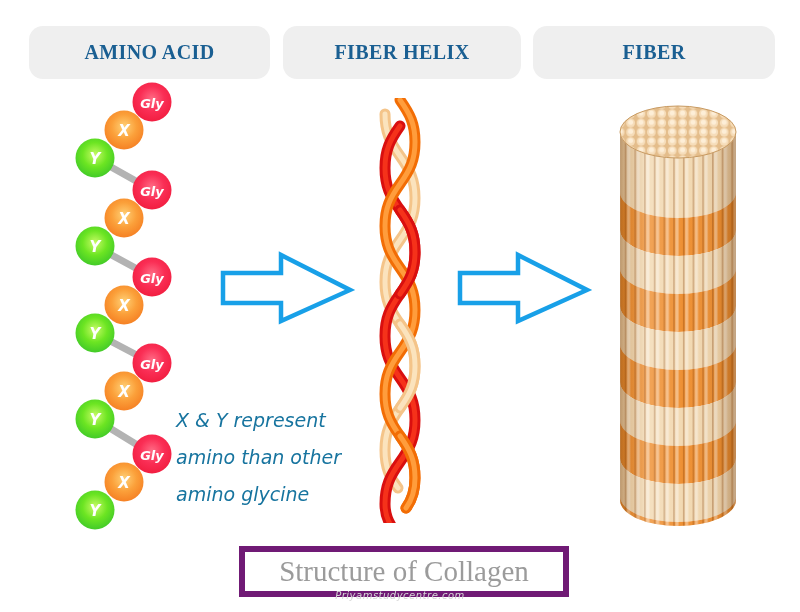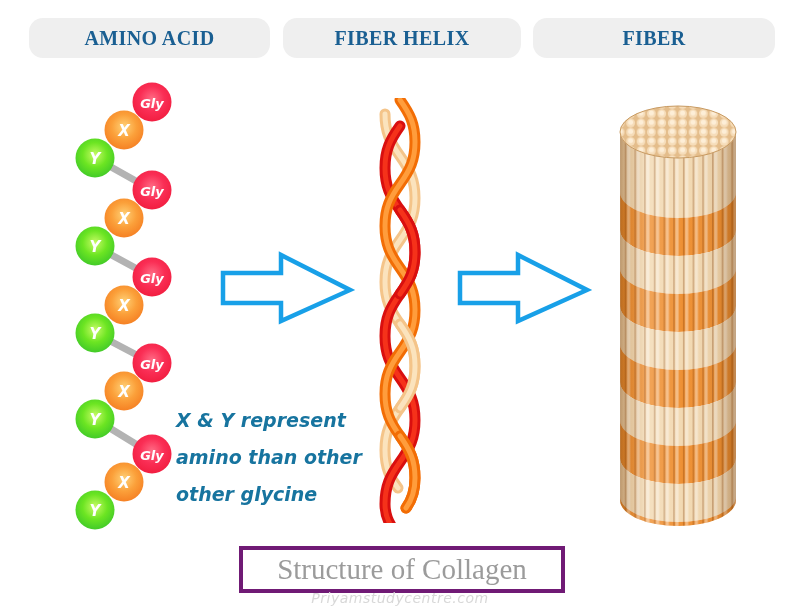--- a/index.html
+++ b/index.html
@@ -1,39 +1,39 @@
 <!DOCTYPE html>
 <html><head>
 <meta charset="utf-8">
 <style>
   html,body{margin:0;padding:0;background:#ffffff;}
   #canvas{position:relative;width:800px;height:612px;background:#ffffff;overflow:hidden;
           font-family:"Liberation Sans",sans-serif;}
   .abs{position:absolute;}
   
-  .hdr-box{position:absolute;top:18px;height:40px;background:#efefef;border-radius:14px;
+  .hdr-box{position:absolute;top:26px;height:53px;background:#efefef;border-radius:14px;
            display:flex;align-items:center;justify-content:center;}
   .hdr-box span{font-family:"Liberation Serif",serif;font-weight:bold;font-size:20px;
                 letter-spacing:.4px;color:#1a5f92;}
   #hdr-1{left:29px;width:241px;}
   #hdr-2{left:283px;width:238px;}
   #hdr-3{left:533px;width:242px;}
   
   .layer{position:absolute;left:0;top:0;pointer-events:none;}
   
   #annotation{position:absolute;left:176px;top:402px;width:210px;
               font-family:"DejaVu Sans",sans-serif;font-style:italic;font-size:19px;
-              line-height:37px;color:#17749f;font-weight:bold;}
+              line-height:37px;color:#17749f;}
   
   #title-box{position:absolute;left:239px;top:546px;width:318px;height:39px;
-             border:4px solid #701a75;display:flex;align-items:center;justify-content:center;}
+             border:6px solid #701a75;display:flex;align-items:center;justify-content:center;}
   #title-box span{font-family:"Liberation Serif",serif;font-size:29px;color:#9b9b9b;}
   
   #watermark{position:absolute;left:0;top:590px;width:800px;text-align:center;
-             font-family:"DejaVu Sans",sans-serif;font-style:italic;font-size:14px;
+             font-family:"DejaVu Sans",sans-serif;font-style:italic;font-size:10px;
              color:#d8d8d8;letter-spacing:.5px;}
 </style>
 </head>
 <body>
 
 <div id="canvas">
 
   <div class="hdr-box" id="hdr-1">
     <span>AMINO ACID</span>
   </div>
@@ -193,21 +193,21 @@
         <path d="M5 396 A58 26 0 0 0 121 396 L121 434 A58 26 0 0 1 5 434 Z" fill="#ee9033"></path>
       </g>
     <path d="M5 32 L5 400 A58 26 0 0 0 121 400 L121 32 Z" fill="url(#rods)"></path>
     <path d="M5 32 L5 400 A58 26 0 0 0 121 400 L121 32 Z" fill="url(#cyl-shade)"></path>
     <ellipse cx="63" cy="32" rx="58" ry="26" fill="url(#dots)" stroke="#c89a61" stroke-width="1"></ellipse>
   </svg>
 
   <div id="annotation">
     <div>X &amp; Y represent</div>
     <div>amino than other</div>
-    <div>other glycine</div>
+    <div>amino glycine</div>
   </div>
 
   <div id="title-box">
     <span>Structure of Collagen</span>
   </div>
 
   <div id="watermark">Priyamstudycentre.com</div>
 
 </div>
 

